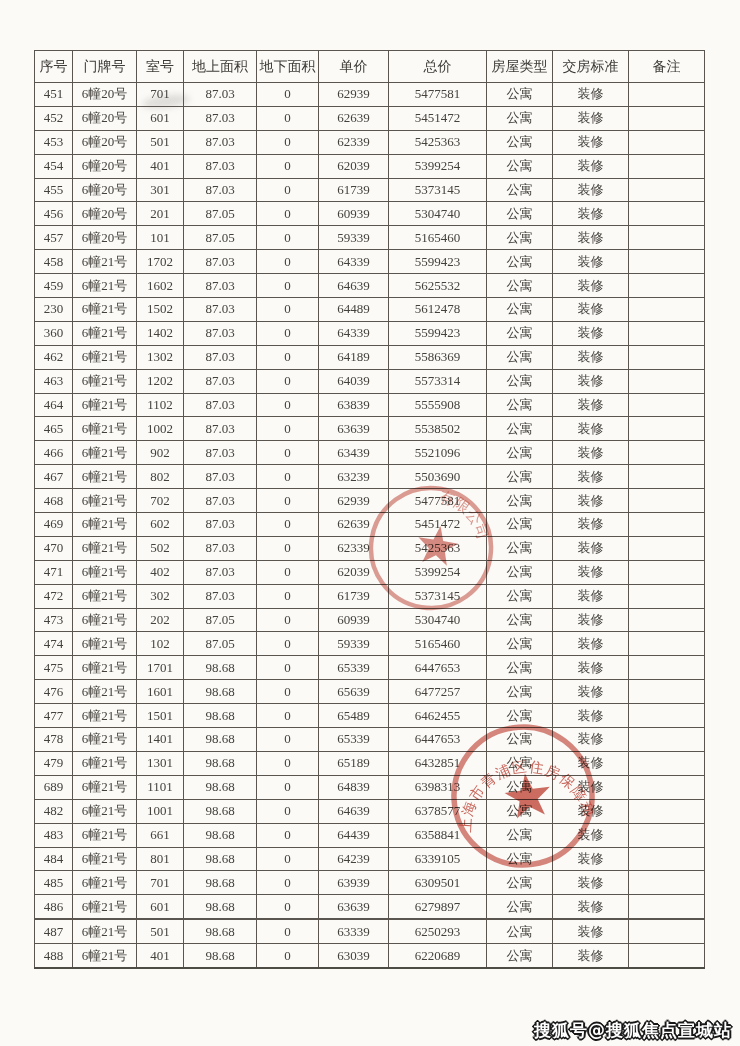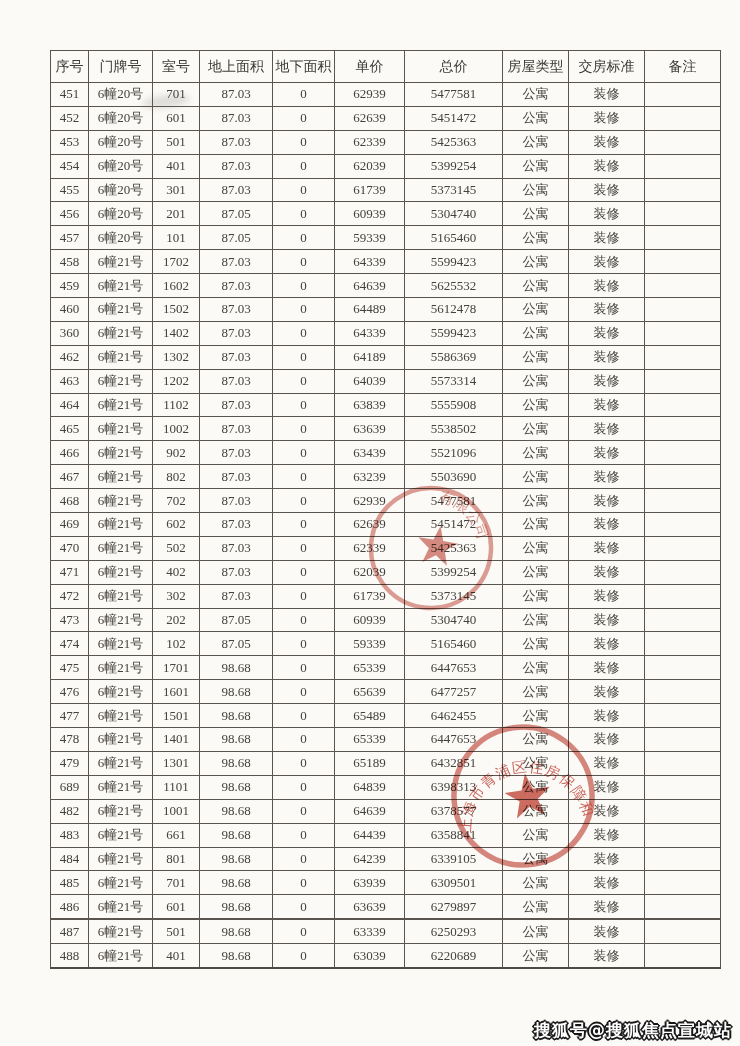--- a/index.html
+++ b/index.html
@@ -10,21 +10,21 @@
   }
   .page{position:absolute;inset:0;}
   .smudge{
     position:absolute;left:142px;top:95px;width:48px;height:13px;
     background:rgba(150,148,142,0.28);border-radius:50%;
     filter:blur(3px);transform:rotate(-7deg);
   }
   table.price{
     position:absolute;left:34px;top:50px;width:670px;
     border-collapse:collapse;table-layout:fixed;
-    border:1.5px solid #4e4b45;border-bottom-width:2.5px;margin-left:16px;
+    border:1.5px solid #4e4b45;border-bottom-width:2.5px;
   }
   table.price th, table.price td{
     border:1px solid #5a564f;
     text-align:center;vertical-align:middle;
     overflow:hidden;white-space:nowrap;
     padding:0;
   }
   table.price th{
     height:31px;font-size:14px;font-weight:normal;color:#3e3b36;
   }
@@ -190,21 +190,21 @@
           <td>1602</td>
           <td>87.03</td>
           <td>0</td>
           <td>64639</td>
           <td>5625532</td>
           <td>公寓</td>
           <td>装修</td>
           <td></td>
         </tr>
         <tr>
-          <td>460</td>
+          <td>230</td>
           <td>6幢21号</td>
           <td>1502</td>
           <td>87.03</td>
           <td>0</td>
           <td>64489</td>
           <td>5612478</td>
           <td>公寓</td>
           <td>装修</td>
           <td></td>
         </tr>

